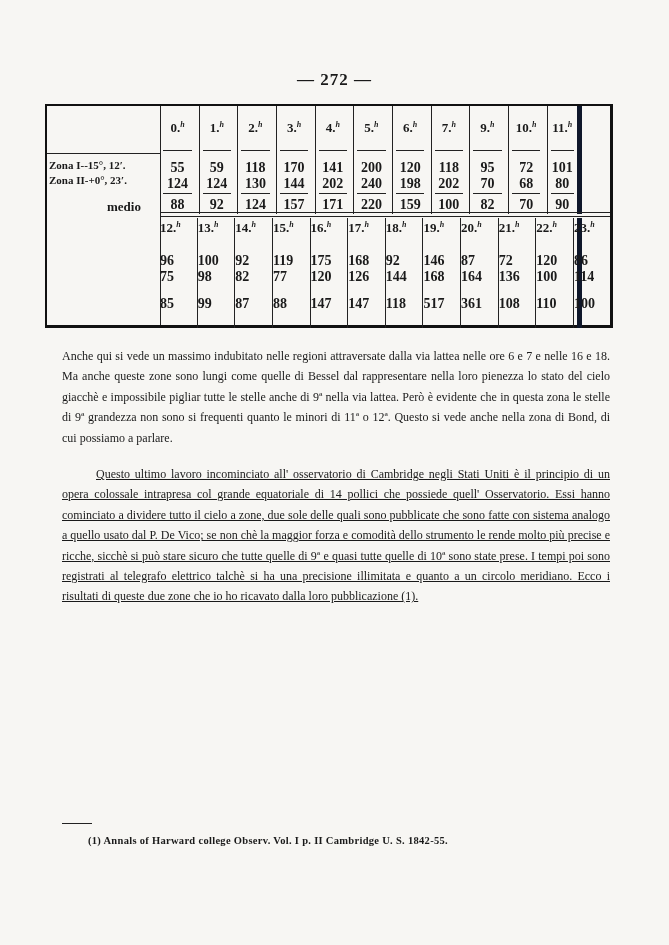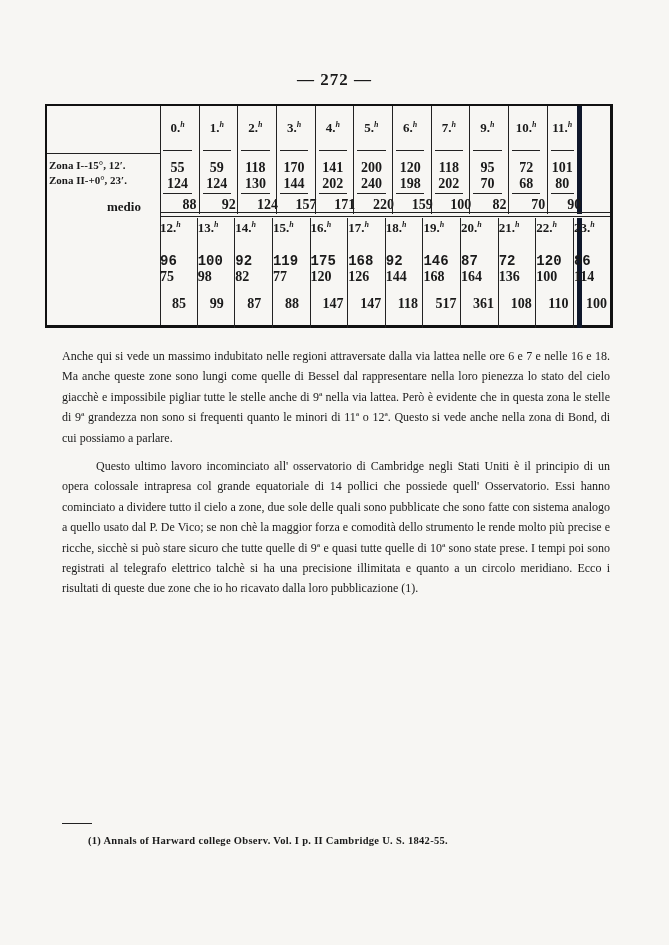--- a/index.html
+++ b/index.html
@@ -46,31 +46,31 @@
     position: relative; font-size: 14px; font-weight: bold; text-align: center;
   }
   .col:first-child { border-left: none; }
   .col:last-child { border-right: 5px solid #0f172a; }
   .col .hdr { position: absolute; top: 14px; width: 100%; font-size: 13px; }
   .half.bottom .col .hdr { top: 2px; }
   .col .hdr sup { font-size: 8px; font-style: italic; }
   .col .rule { position: absolute; left: 3px; right: 3px; border-top: 1.5px solid #222; }
   .col .v1 { position: absolute; top: 54px; width: 100%; line-height: 16px; }
   .col .v2 { position: absolute; top: 70px; width: 100%; line-height: 16px; }
-  .col .avg { position: absolute; top: 91px; width: 100%; line-height: 16px; padding-left: 12px; }
-  .half.bottom .col .v1 { top: 35px; font-family: Liberation Mono, monospace; }
+  .col .avg { position: absolute; top: 91px; width: 100%; line-height: 16px; }
+  .half.bottom .col .v1 { top: 35px; }
   .half.bottom .col .v2 { top: 51px; }
   .half.bottom .col .avg { top: 78px; }
 
   .body-text {
     position: absolute; left: 62px; top: 346px; width: 548px;
     font-size: 12px; line-height: 20.4px; text-align: justify;
   }
   .body-text p { margin: 0; }
-  .body-text p + p { text-indent: 34px; margin-top: 8px; }
+  .body-text p + p { text-indent: 34px; margin-top: 16px; text-decoration: underline; }
 
   .fn-rule {
     position: absolute; left: 62px; top: 823px; width: 30px; border-top: 1.5px solid #222;
   }
   .footnote {
     position: absolute; left: 88px; top: 835px; font-size: 10.5px; font-weight: bold;
     letter-spacing: 0.3px;
   }
 </style>
 </head>

